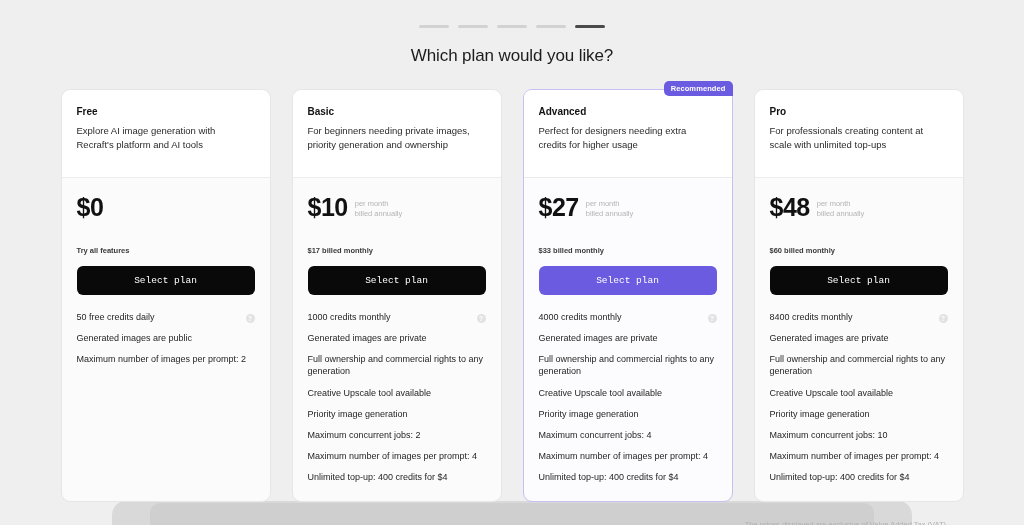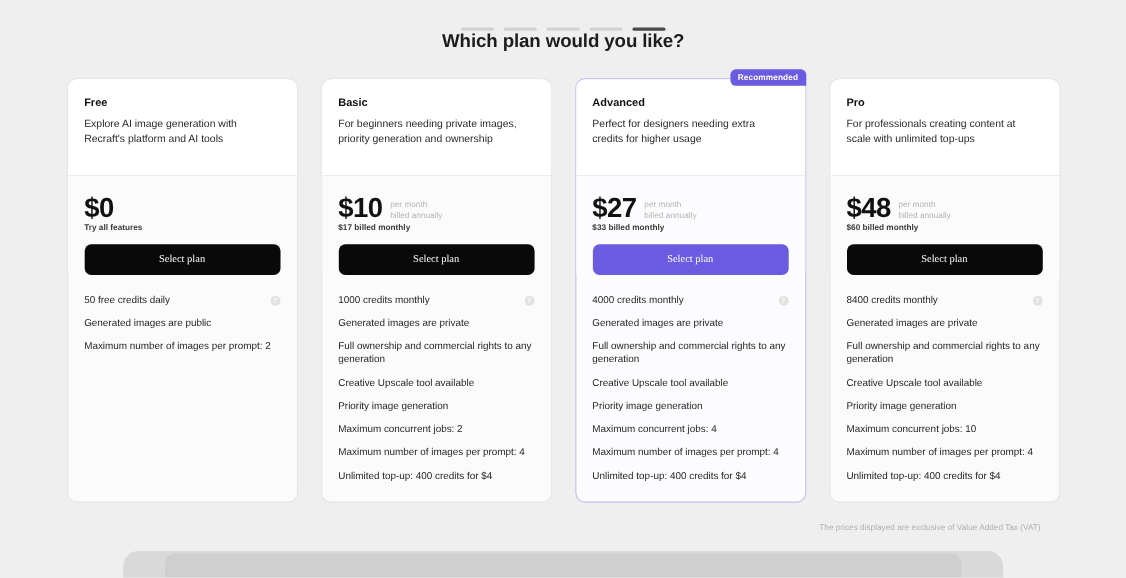--- a/index.html
+++ b/index.html
@@ -65,22 +65,23 @@
   }
   .dash.active {
     background: #4a4a4a;
     height: 3px;
   }
 
   
   .heading {
     text-align: center;
     font-size: 17px;
-    font-weight: bold;
+    font-weight: normal;
     color: #1c1c1c;
+    margin-top: 18px;
     letter-spacing: -0.1px;
   }
 
   
   .cards {
     display: flex;
     justify-content: center;
     gap: 21px;
     margin-top: 23px;
   }
@@ -156,35 +157,35 @@
   .price-note {
     font-size: 7.5px;
     color: #b4b4b4;
     line-height: 1.35;
     padding-top: 4px;
   }
   .billed {
     font-size: 7.5px;
     font-weight: bold;
     color: #3a3a3a;
-    margin-top: 0;
+    margin-top: 26px;
     min-height: 10px;
   }
 
   .select-btn {
     display: block;
     width: 100%;
     margin-top: 10px;
     background: #090909;
     color: #ffffff;
     border: none;
     border-radius: 6px;
     padding: 9px 0;
     font-size: 9.5px;
-    font-family: Liberation Serif, serif;
+    font-family: Liberation Mono, monospace;
     cursor: pointer;
     text-align: center;
   }
   .select-btn.purple {
     background: #6a5be0;
   }
 
   .features {
     list-style: none;
     padding: 16px 15px 18px 15px;

